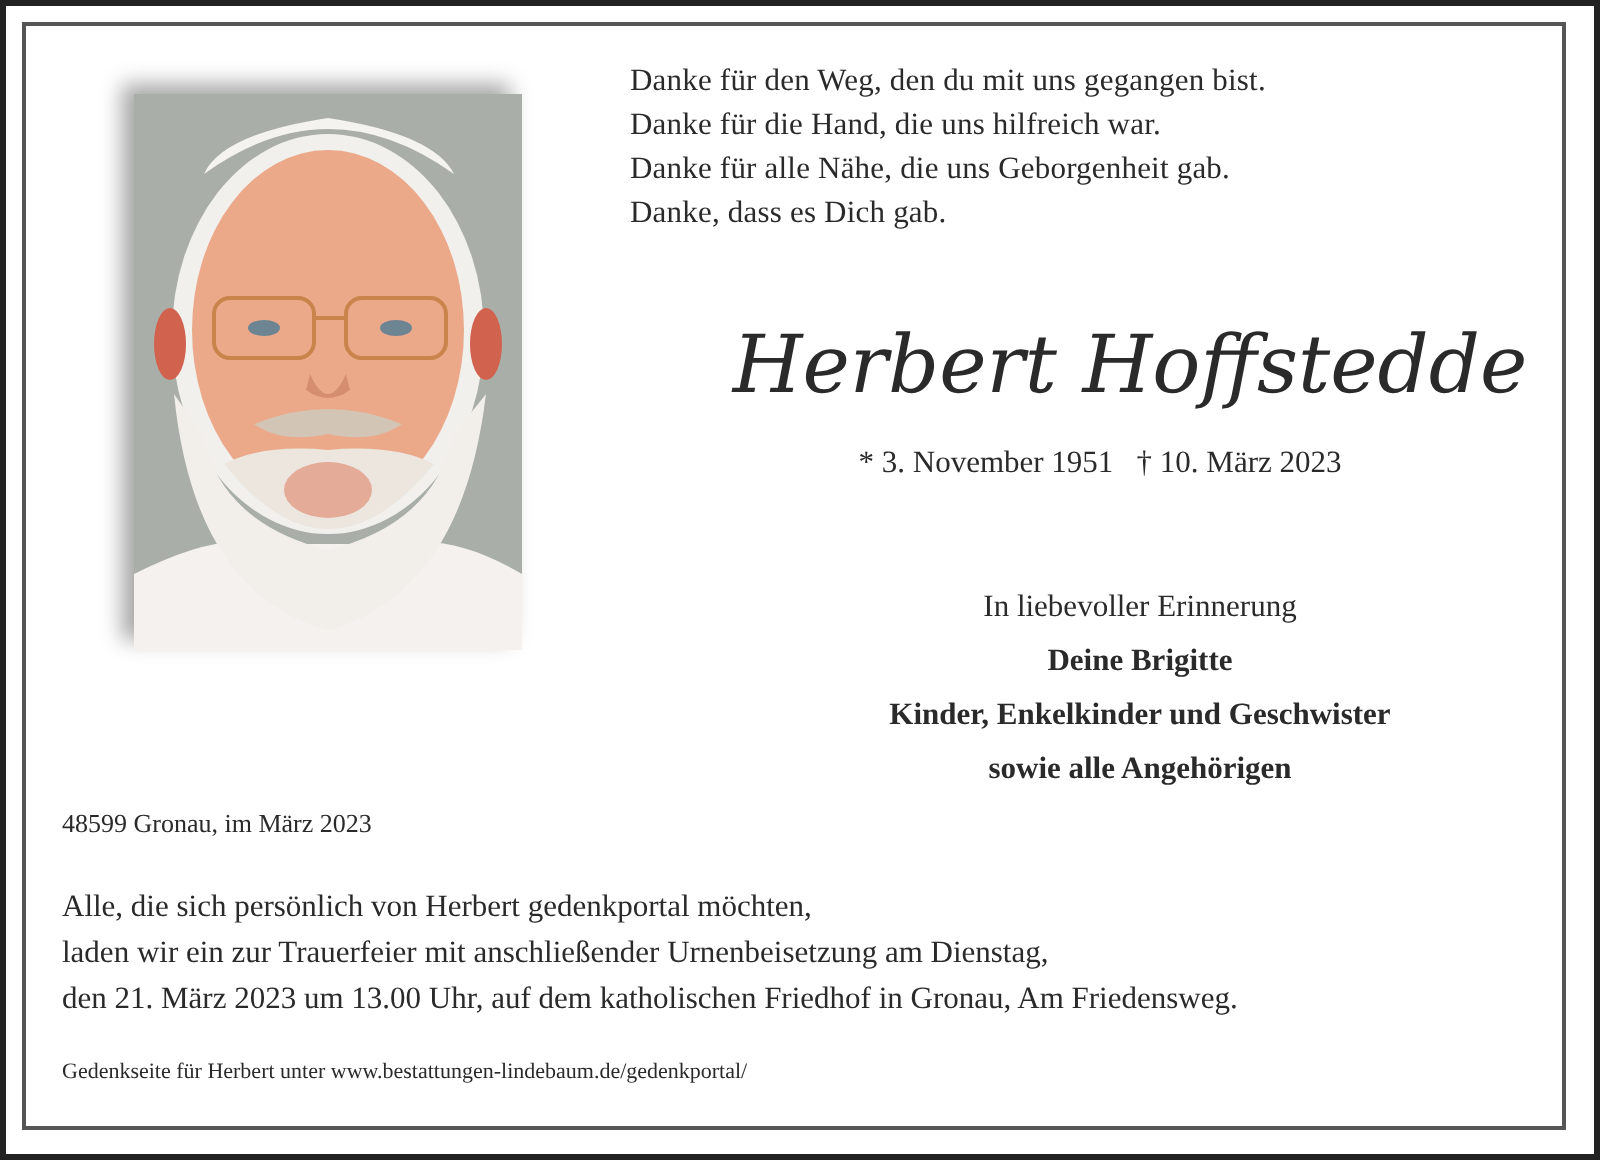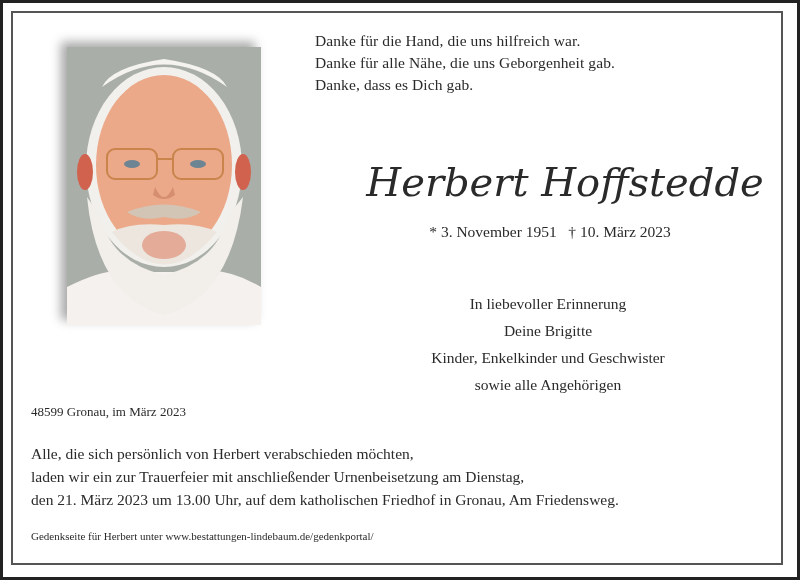--- a/index.html
+++ b/index.html
@@ -8,22 +8,22 @@
   .outer { position:absolute; left:0; top:0; width:794px; height:574px; border:3px solid #222; }
   .inner { position:absolute; left:11px; top:11px; width:772px; height:554px; border:2px solid #555; box-sizing:border-box; }
   .photo { position:absolute; left:67px; top:47px; width:194px; height:278px;
     box-shadow:-6px -5px 10px rgba(0,0,0,0.35); overflow:hidden; background:#a9aea8; }
   .photo svg { display:block; }
   .poem { position:absolute; left:315px; top:30px; font-size:15.5px; line-height:22px; letter-spacing:0.1px; }
   .poem div { white-space:nowrap; }
   .name { position:absolute; left:350px; top:150px; width:430px; height:70px; }
   .name text { font-family:"DejaVu Serif",serif; font-style:italic; }
   .dates { position:absolute; left:340px; top:223px; width:420px; text-align:center; font-size:15.5px; }
-  .remember { position:absolute; left:348px; top:290px; width:400px; text-align:center; font-size:15.5px; line-height:27px; }
-  .bold { font-weight:normal; }
+  .remember { position:absolute; left:370px; top:290px; width:400px; text-align:center; font-size:15.5px; line-height:27px; }
+  .bold { font-weight:bold; }
   .place { position:absolute; left:31px; top:404px; font-size:13px; }
   .invite { position:absolute; left:31px; top:442px; font-size:15.5px; line-height:23px; white-space:nowrap; }
   .memorial { position:absolute; left:31px; top:530px; font-size:11px; white-space:nowrap; }
 </style>
 </head>
 <body>
 
 <div class="outer"></div>
 <div class="inner"></div>
 
@@ -44,20 +44,21 @@
     <ellipse cx="131" cy="117" rx="8" ry="4" fill="#6d8493"></ellipse>
     <path d="M88 140 Q97 160 106 140 L108 148 Q97 156 86 148 Z" fill="#d58e70"></path>
     <path d="M60 165 Q97 150 134 165 Q120 175 97 170 Q74 175 60 165 Z" fill="#d2c5b5"></path>
     <ellipse cx="18" cy="125" rx="8" ry="18" fill="#d0624e"></ellipse>
     <ellipse cx="176" cy="125" rx="8" ry="18" fill="#d0624e"></ellipse>
     <path d="M35 40 Q97 -5 160 40 Q150 20 97 12 Q44 20 35 40 Z" fill="#f5f3ef"></path>
   </svg>
 </div>
 
 <div class="poem">
+  <div>Danke für den Weg, den du mit uns gegangen bist.</div>
   <div>Danke für die Hand, die uns hilfreich war.</div>
   <div>Danke für alle Nähe, die uns Geborgenheit gab.</div>
   <div>Danke, dass es Dich gab.</div>
 </div>
 
 <div class="name">
   <svg width="430" height="70" viewBox="0 0 430 70">
     <text x="215" y="46" text-anchor="middle" font-size="40" fill="#2a2a2a">Herbert Hoffstedde</text>
   </svg>
 </div>
@@ -69,18 +70,18 @@
 <div class="remember">
   <div>In liebevoller Erinnerung</div>
   <div class="bold">Deine Brigitte</div>
   <div class="bold">Kinder, Enkelkinder und Geschwister</div>
   <div class="bold">sowie alle Angehörigen</div>
 </div>
 
 <div class="place">48599 Gronau, im März 2023</div>
 
 <div class="invite">
-  <div>Alle, die sich persönlich von Herbert verabschieden möchten,</div>
+  <div>Alle, die sich persönlich von Herbert gedenkportal möchten,</div>
   <div>laden wir ein zur Trauerfeier mit anschließender Urnenbeisetzung am Dienstag,</div>
   <div>den 21. März 2023 um 13.00 Uhr, auf dem katholischen Friedhof in Gronau, Am Friedensweg.</div>
 </div>
 
 <div class="memorial">Gedenkseite für Herbert unter www.bestattungen-lindebaum.de/gedenkportal/</div>
 
 </body></html>

